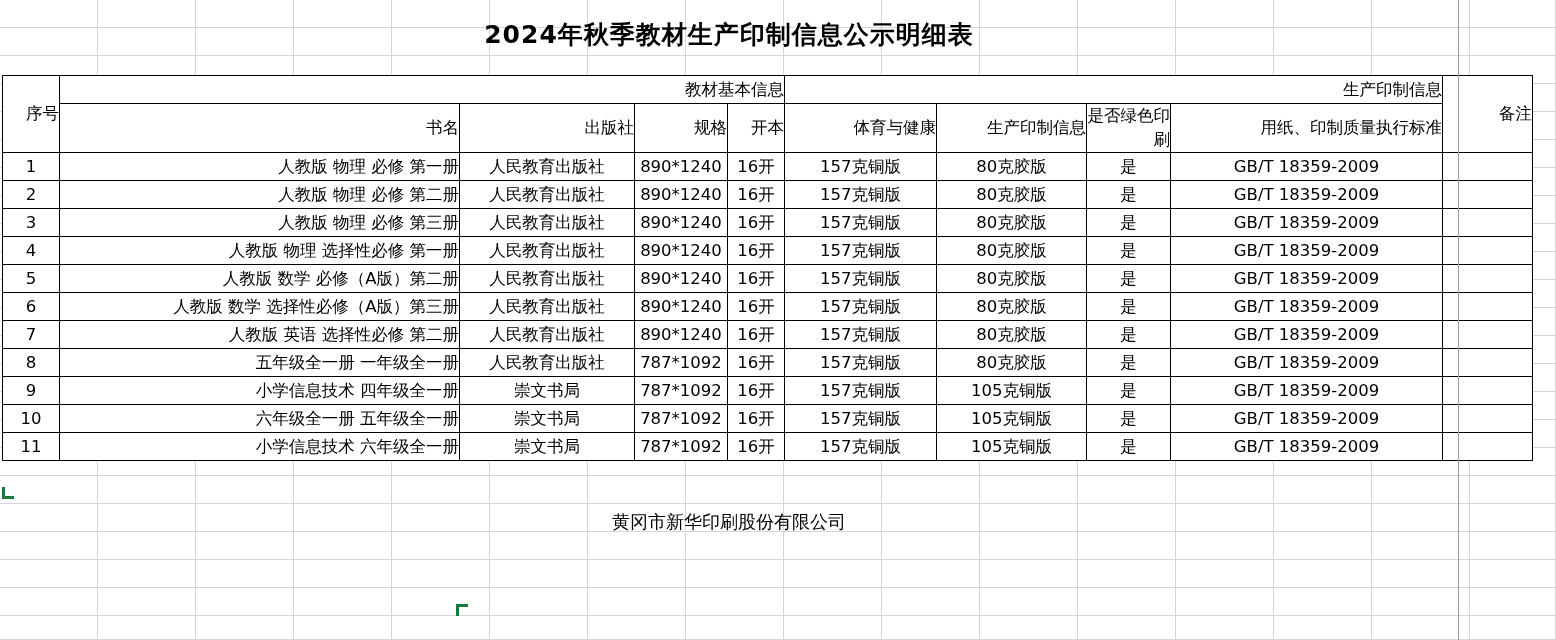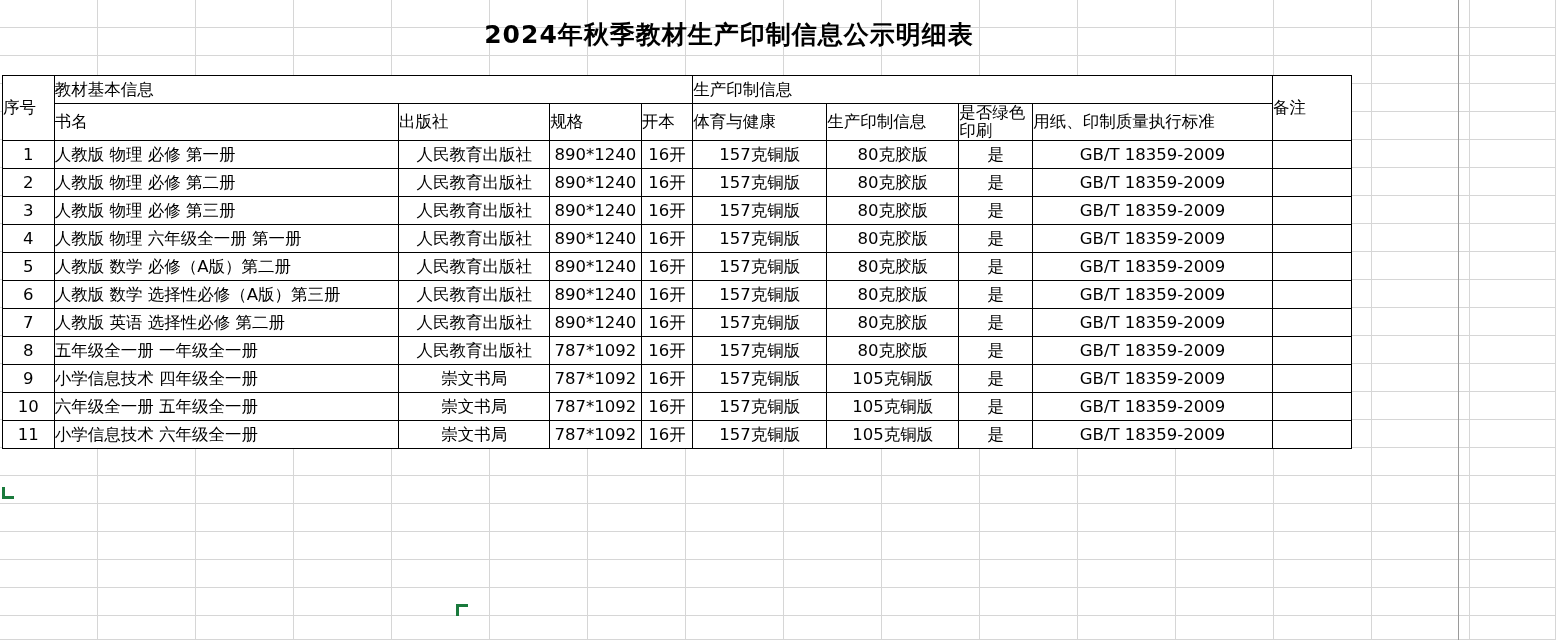--- a/index.html
+++ b/index.html
@@ -21,21 +21,21 @@
     inset: 0;
     background-image:
       repeating-linear-gradient(to right, #d6d6d6 0 1px, transparent 1px 98px),
       repeating-linear-gradient(to bottom, #d6d6d6 0 1px, transparent 1px 28px);
     background-position: -1px -1px;
     z-index: 0;
   }
   .page {
     position: relative;
     z-index: 1;
-    width: 1352px;
+    width: 1556px;
     height: 640px;
   }
   .title {
     position: absolute;
     top: 18px;
     left: 0;
     width: 1458px;
     text-align: center;
     font-size: 25px;
     font-weight: bold;
@@ -53,29 +53,29 @@
   table.main th, table.main td {
     border: 1px solid #000000;
     font-weight: normal;
     font-size: 16.5px;
     padding: 0;
     height: 27px;
     font-family: "DejaVu Sans", "Liberation Sans", sans-serif;
   }
   th.hd {
     font-size: 17px;
-    text-align: left;
+    text-align: right;
   }
   th.hd-small {
     font-size: 16px;
-    line-height: 18px;
-    text-align: left;
+    line-height: 24px;
+    text-align: right;
   }
   td.c { text-align: center; }
-  td.l { text-align: left; padding-left: 8px; }
+  td.l { text-align: right; padding-left: 8px; }
   td.num { text-align: center; font-size: 16px; }
   .latin { font-family: "DejaVu Serif", "Liberation Serif", serif; font-size: 16px; }
   .footer {
     position: absolute;
     top: 510px;
     left: 0;
     width: 1458px;
     text-align: center;
     font-size: 18px;
     font-family: "DejaVu Sans", "Liberation Sans", sans-serif;
@@ -179,21 +179,21 @@
         <td class="c latin">890*1240</td>
         <td class="c">16开</td>
         <td class="c">157克铜版</td>
         <td class="c">80克胶版</td>
         <td class="c">是</td>
         <td class="c latin">GB/T  18359-2009</td>
         <td class="c"></td>
       </tr>
       <tr>
         <td class="num">4</td>
-        <td class="l">人教版  物理  六年级全一册  第一册</td>
+        <td class="l">人教版  物理  选择性必修  第一册</td>
         <td class="c">人民教育出版社</td>
         <td class="c latin">890*1240</td>
         <td class="c">16开</td>
         <td class="c">157克铜版</td>
         <td class="c">80克胶版</td>
         <td class="c">是</td>
         <td class="c latin">GB/T  18359-2009</td>
         <td class="c"></td>
       </tr>
       <tr>
@@ -276,18 +276,19 @@
         <td class="c">16开</td>
         <td class="c">157克铜版</td>
         <td class="c">105克铜版</td>
         <td class="c">是</td>
         <td class="c latin">GB/T  18359-2009</td>
         <td class="c"></td>
       </tr>
     </tbody>
   </table>
 
+  <div class="footer">黄冈市新华印刷股份有限公司</div>
 
   <div class="green-mark"></div>
   <div class="green-mark2"></div>
   <div class="right-edge"></div>
 
 </div>
 
 </body></html>

